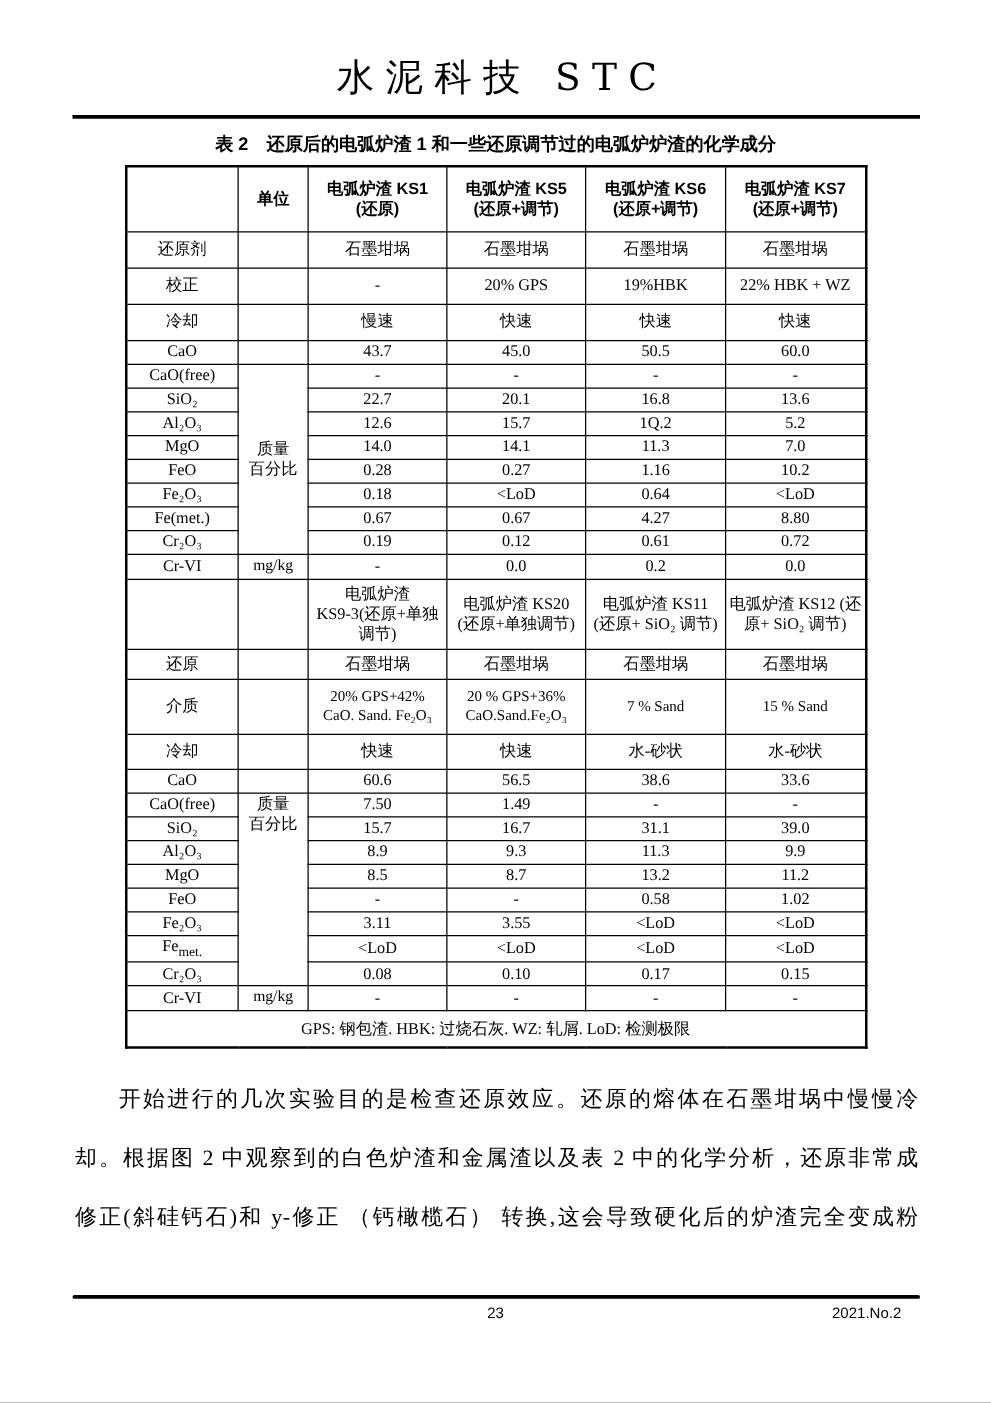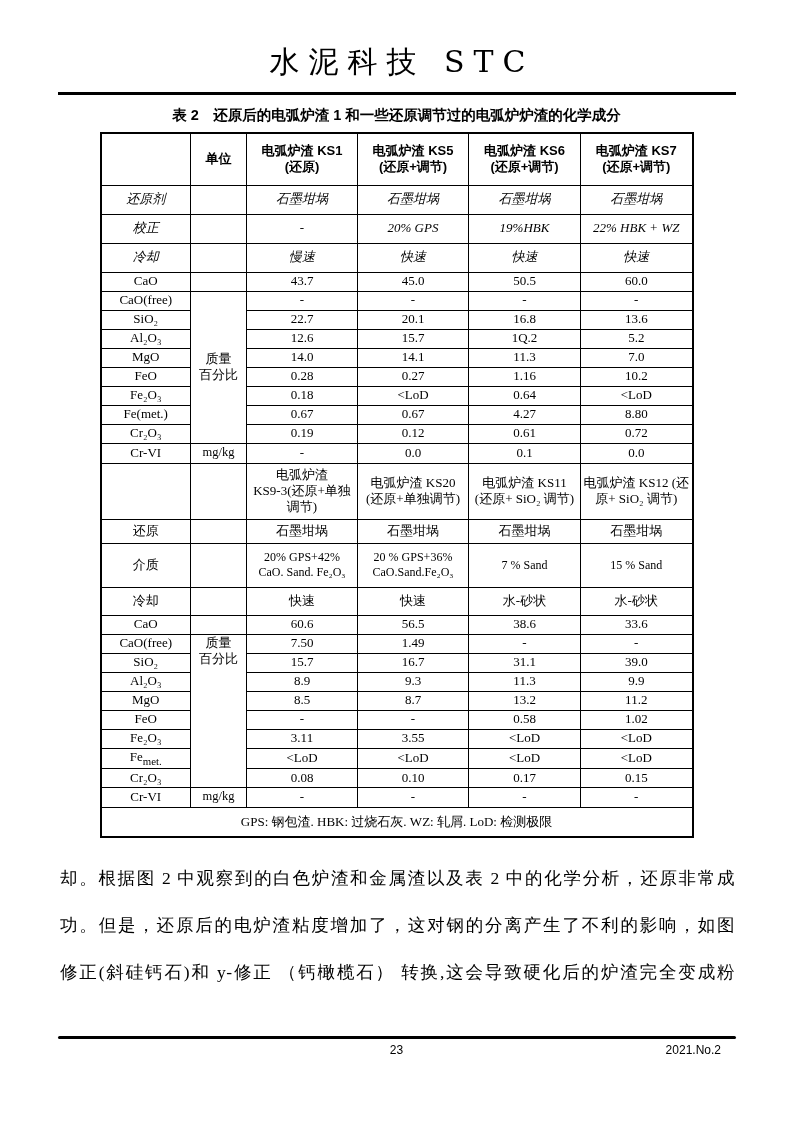--- a/index.html
+++ b/index.html
@@ -21,21 +21,21 @@
     border:2px solid #000; font-size:13px; line-height:1.25;padding-left:20px;
   }
   table.comp td { border:1px solid #000; text-align:center; padding:0 2px; overflow:hidden; }
   .pre { white-space:pre-line; }
   .bold-h { font-weight:bold; font-family:"Liberation Sans", sans-serif; font-size:13px; }
   .ul { text-align:left; padding-left:1px; font-size:12.5px; }
   .unit-merged { text-align:left; white-space:pre-line; padding-left:2px; font-size:13px; }
   .vtop { vertical-align:top; padding-top:3px; }
   .small { font-size:12px; }
   .footnote-cell { text-align:left; font-size:13px; padding:4px 3px 8px 4px; }
-  tr.h1 { height:52px; } tr.h2 { height:29px;font-style:italic; } tr.h3 { height:19px; }
+  tr.h1 { height:52px; } tr.h2 { height:29px; } tr.h3 { height:19px; }
   tr.h4 { height:56px; } tr.h5 { height:24px; } tr.h6 { height:44px;margin-left:20px; }
   tr.h7 { height:28px; } tr.h8 { height:20px; } tr.h9 { height:30px; }
   .bodytext { margin:17px 58px 0 60px; font-size:17.5px; }
   .bodytext .bline {
     text-align:justify; text-align-last:justify; line-height:47px; height:47px;
     letter-spacing:0.5px;
   }
   .bodytext .first { text-indent:2em; }
   .page-footer { position:absolute; left:0; top:1036px; width:793px; }
   .footer-rule { width:678px; height:3px; background:#000; margin:0 auto; border-radius:2px; }
@@ -164,21 +164,21 @@
       <td>0.19</td>
       <td>0.12</td>
       <td>0.61</td>
       <td>0.72</td>
     </tr>
     <tr class="h8">
       <td>Cr-VI</td>
       <td class="ul">mg/kg</td>
       <td>-</td>
       <td>0.0</td>
-      <td>0.1</td>
+      <td>0.2</td>
       <td>0.0</td>
     </tr>
 
     <tr class="h4">
       <td></td>
       <td></td>
       <td class="pre">电弧炉渣
 KS9-3(还原+单独
 调节)</td>
       <td class="pre">电弧炉渣 KS20
@@ -290,22 +290,22 @@
       <td>-</td>
     </tr>
 
     <tr class="h9">
       <td colspan="6" class="footnote-cell">GPS: 钢包渣. HBK: 过烧石灰. WZ: 轧屑. LoD: 检测极限</td>
     </tr>
   </tbody>
     </table>
 
   <div class="bodytext">
+    <div class="bline first">开始进行的几次实验目的是检查还原效应。还原的熔体在石墨坩埚中慢慢冷</div>
     <div class="bline">却。根据图 2 中观察到的白色炉渣和金属渣以及表 2 中的化学分析，还原非常成</div>
-    <div class="bline">功。但是，还原后的电炉渣粘度增加了，这对钢的分离产生了不利的影响，如图</div>
     <div class="bline">修正(斜硅钙石)和 y-修正 （钙橄榄石） 转换,这会导致硬化后的炉渣完全变成粉</div>
   </div>
 
   <div class="page-footer">
     <div class="footer-rule"></div>
     <span class="pageno">23</span>
     <span class="issue">2021.No.2</span>
   </div>
 
 </div>

